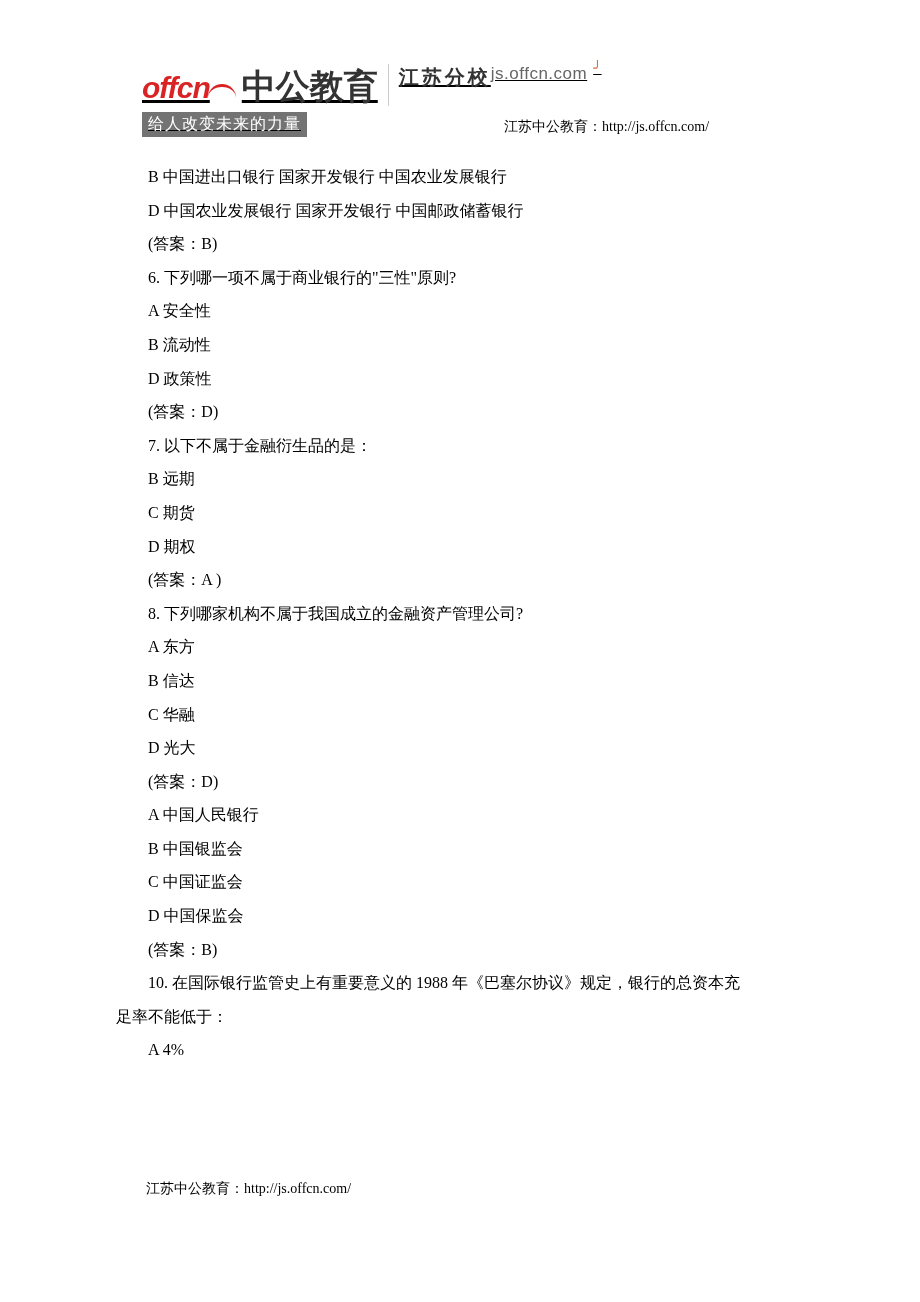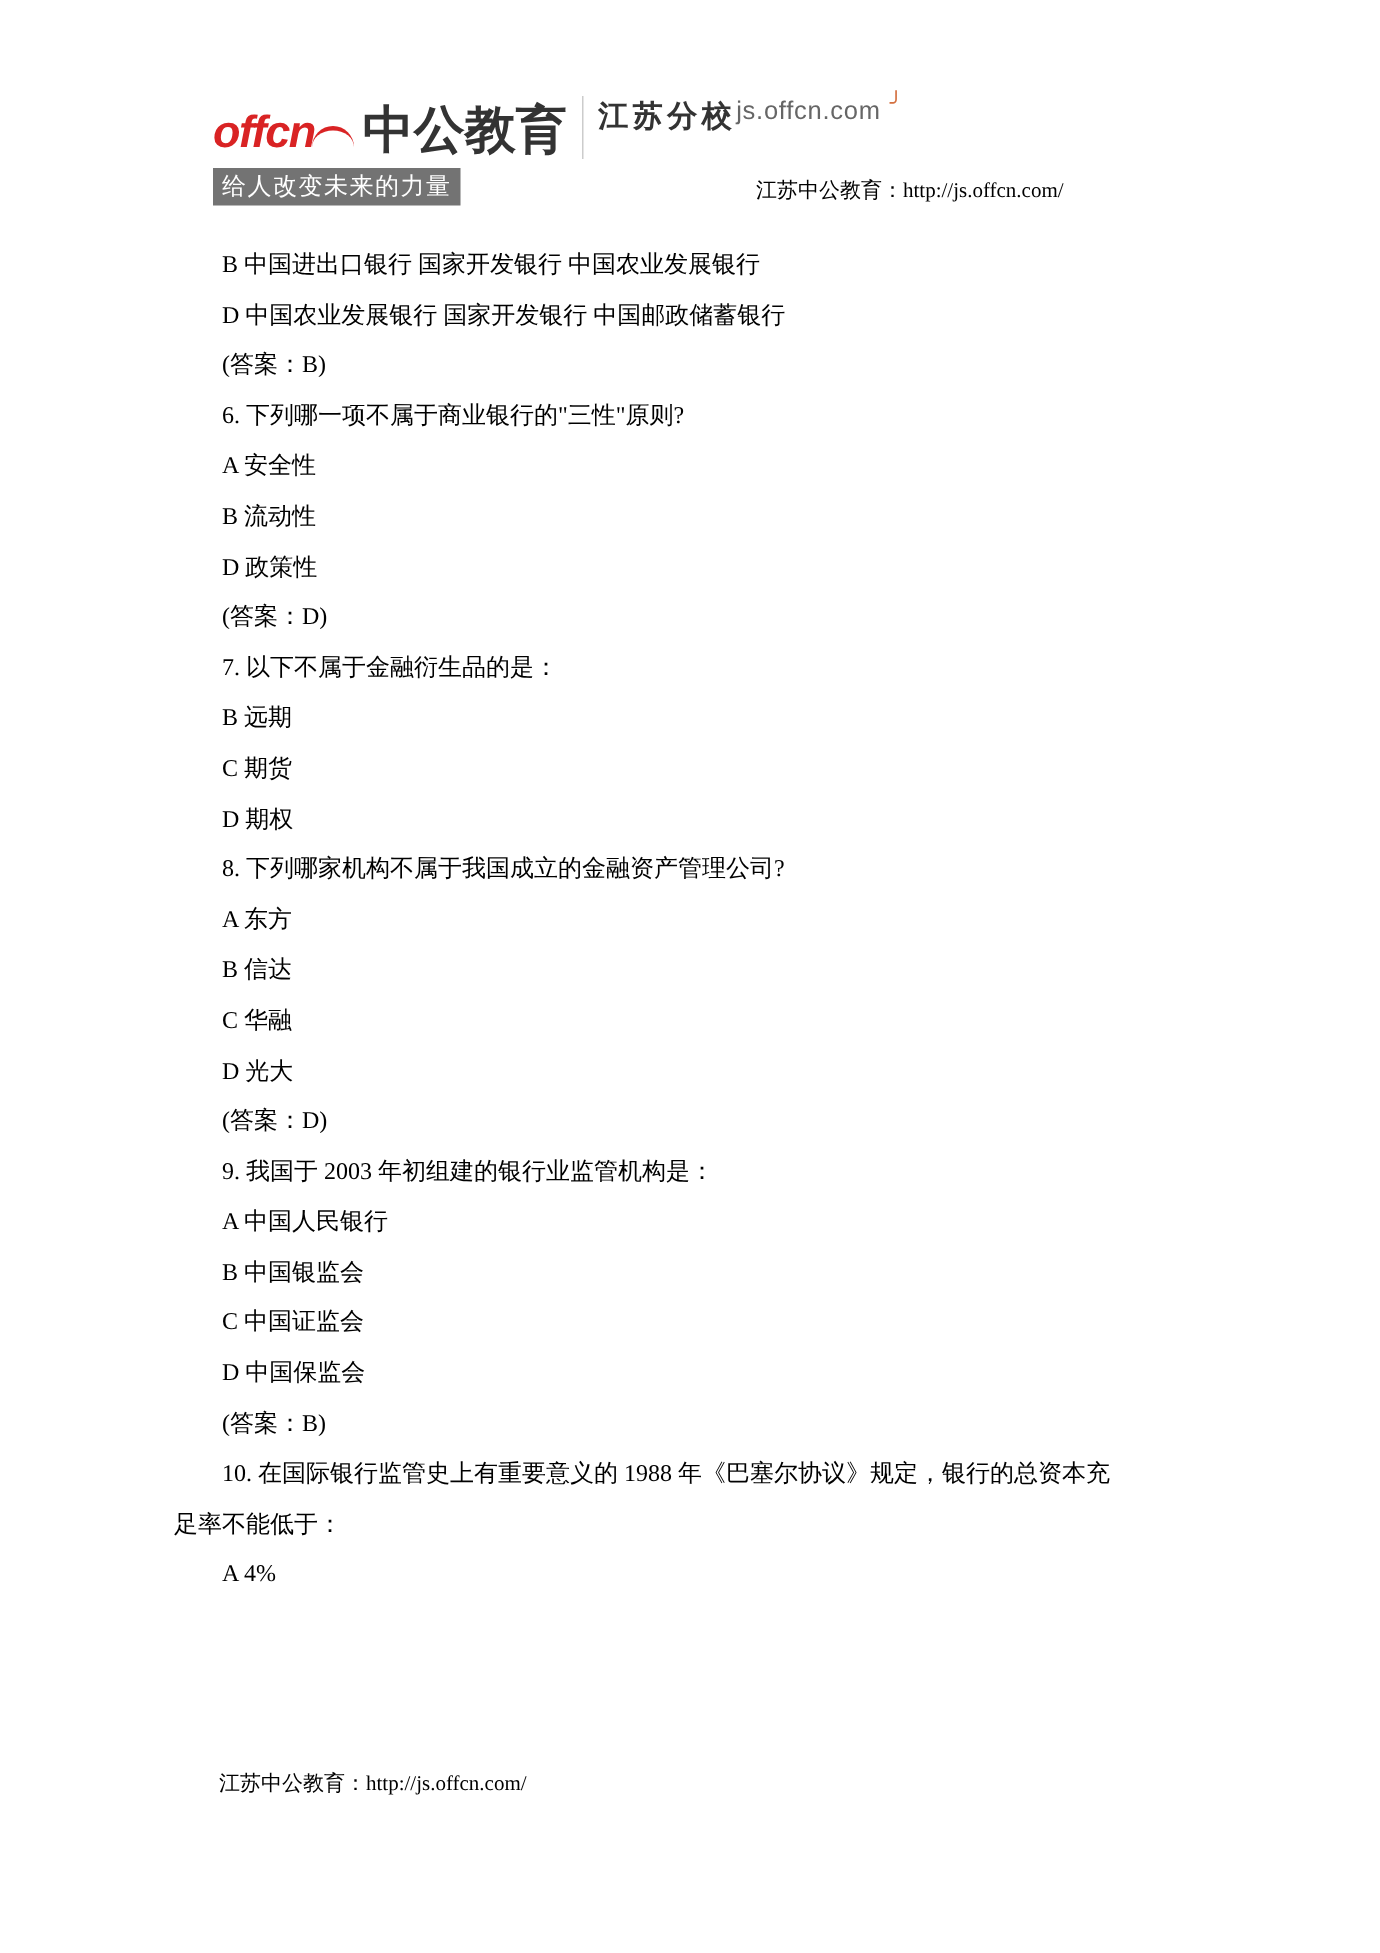--- a/index.html
+++ b/index.html
@@ -11,20 +11,21 @@
       font-size: 15px;
       color: #000;
       position: relative;
     }
     .header {
       position: absolute;
       top: 64px;
       left: 142px;
       display: flex;
       align-items: flex-start;
+      text-decoration: underline;
     }
     .logo-block {
       display: flex;
       align-items: flex-start;
     }
     .logo-offcn {
       display: flex;
       flex-direction: column;
       align-items: flex-start;
     }
@@ -155,27 +156,27 @@
   <p>(答案：B)</p>
   <p>6. 下列哪一项不属于商业银行的"三性"原则?</p>
   <p>A 安全性</p>
   <p>B 流动性</p>
   <p>D 政策性</p>
   <p>(答案：D)</p>
   <p>7. 以下不属于金融衍生品的是：</p>
   <p>B 远期</p>
   <p>C 期货</p>
   <p>D 期权</p>
+  <p>(答案：A )</p>
   <p>8. 下列哪家机构不属于我国成立的金融资产管理公司?</p>
   <p>A 东方</p>
   <p>B 信达</p>
   <p>C 华融</p>
   <p>D 光大</p>
   <p>(答案：D)</p>
-  <p>9. 我国于 2003 年初组建的银行业监管机构是：</p>
   <p>A 中国人民银行</p>
   <p>B 中国银监会</p>
   <p>C 中国证监会</p>
   <p>D 中国保监会</p>
   <p>(答案：B)</p>
   <p>10. 在国际银行监管史上有重要意义的 1988 年《巴塞尔协议》规定，银行的总资本充</p>
   <p class="no-indent">足率不能低于：</p>
   <p>A 4%</p>
 </div>
 

